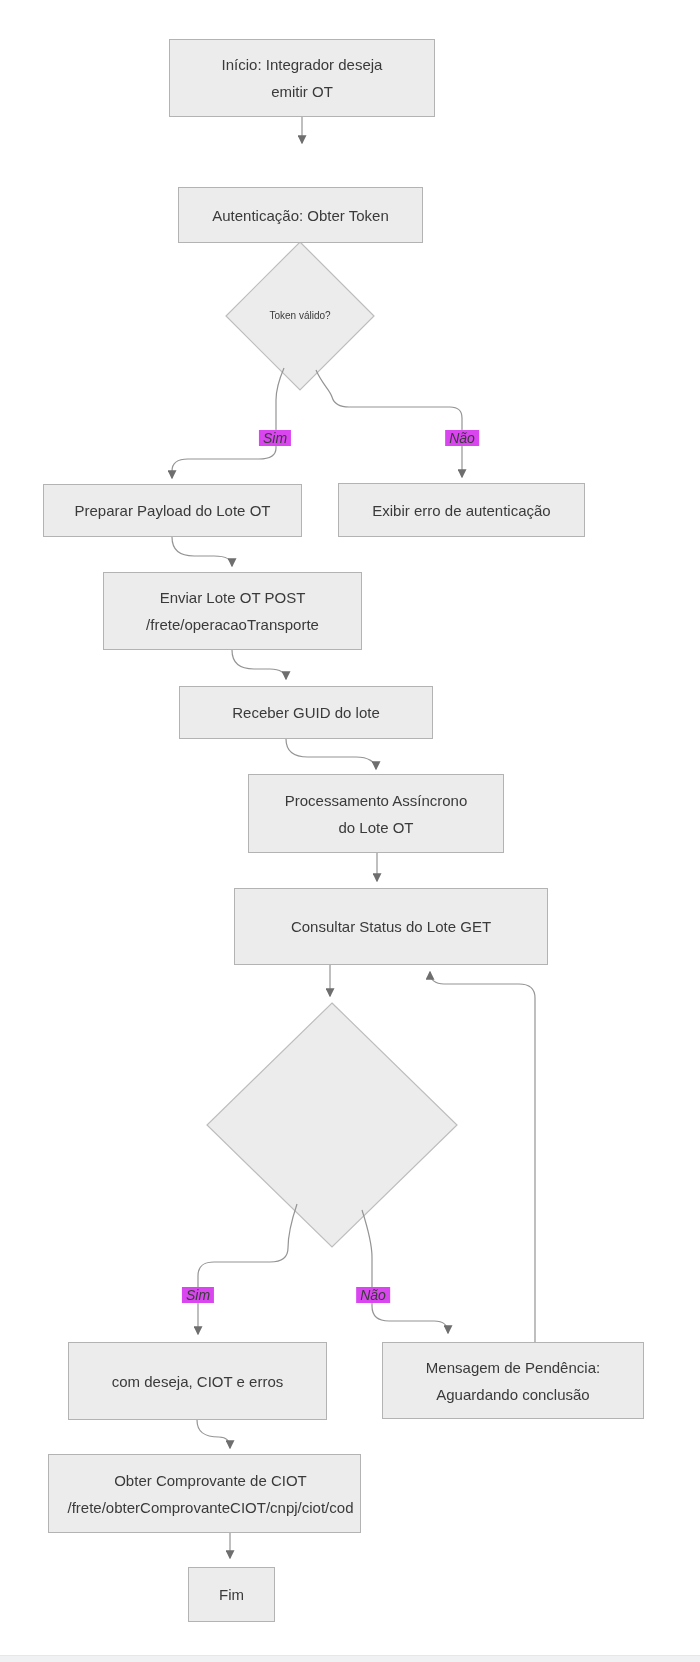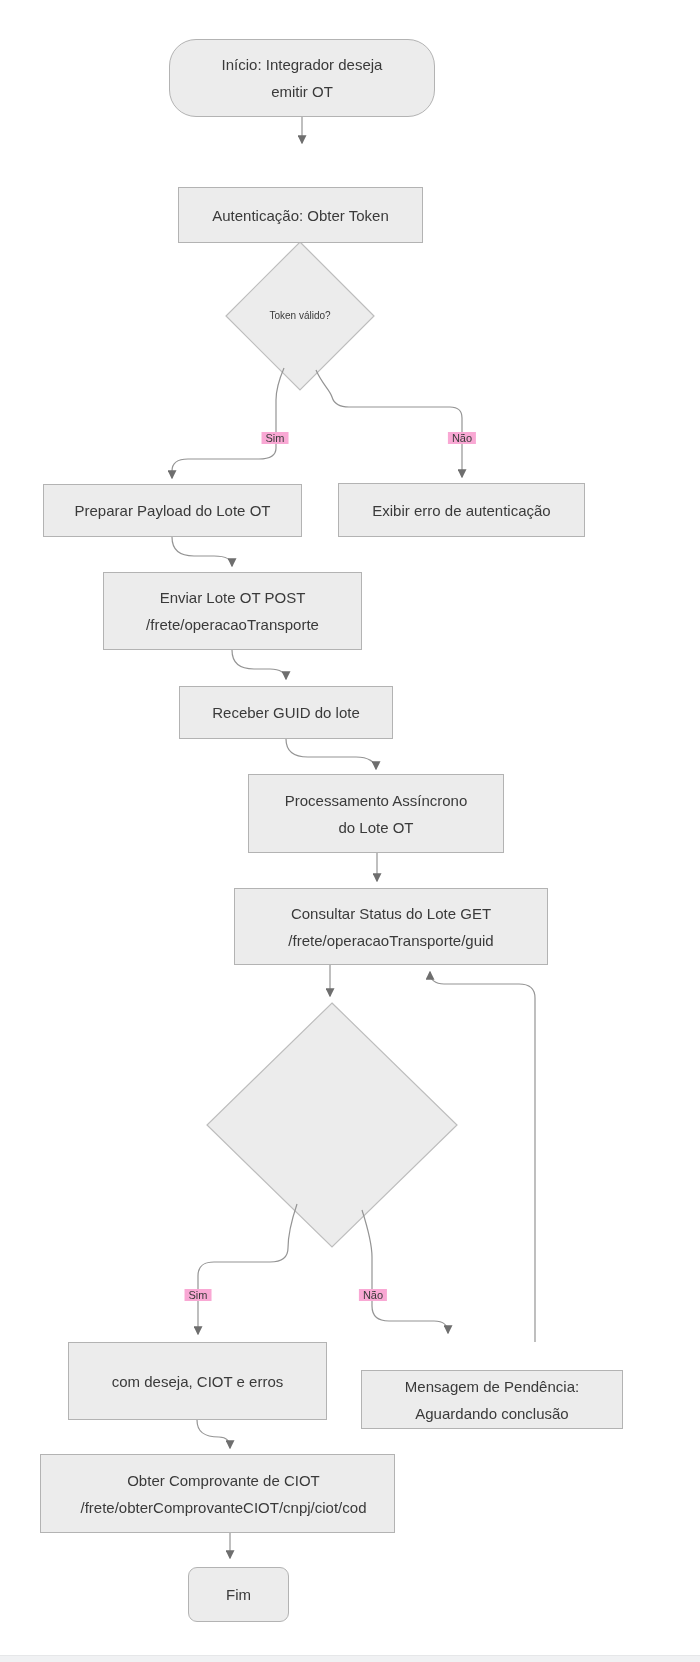--- a/index.html
+++ b/index.html
@@ -13,21 +13,21 @@
     background:#ececec;border:1.5px solid #b3b3b3;
     display:flex;flex-direction:column;align-items:center;justify-content:center;
     text-align:center;color:#3a3a3a;font-size:15px;line-height:27px;
   }
   .diamond-label{
     position:absolute;display:flex;align-items:center;justify-content:center;
     text-align:center;color:#3a3a3a;font-size:10px;line-height:20px;
   }
   .edge-label{
     position:absolute;transform:translate(-50%,-50%);
-    background:#f9a8d4;padding:0 4px;color:#3a3a3a;font-size:11px;white-space:nowrap;
+    background:#d946ef;padding:0 4px;color:#3a3a3a;font-size:14px;white-space:nowrap;font-style:italic;
   }
   .bottom-band{
     position:absolute;left:0;bottom:0;width:700px;height:7px;
     background:#f0f1f3;border-top:1px solid #e6e7e9;box-sizing:border-box;
   }
 </style>
 </head>
 <body>
 
 <div class="canvas">
@@ -53,21 +53,21 @@
       <path d="M377,853 V881" marker-end="url(#arw)"></path>
       <path d="M330,965 V996" marker-end="url(#arw)"></path>
       <path d="M297,1204 C289,1228 288,1238 288,1248 C288,1258 281,1262 270,1262 H214 C203,1262 198,1266 198,1276 V1334" marker-end="url(#arw)"></path>
       <path d="M362,1210 C369,1232 372,1246 372,1257 V1306 C372,1316 378,1321 389,1321 H434 C443,1321 448,1325 448,1333" marker-end="url(#arw)"></path>
       <path d="M535,1342 V998 C535,988 529,984 519,984 H444 C435,984 430,979 430,974 V972" marker-end="url(#arw)"></path>
       <path d="M197,1420 C197,1432 204,1437 219,1437 C227,1437 230,1441 230,1448" marker-end="url(#arw)"></path>
       <path d="M230,1533 V1558" marker-end="url(#arw)"></path>
     </g>
   </svg>
 
-  <div class="node" style="left:169px;top:39px;width:266px;height:78px;border-radius:27px;">
+  <div class="node" style="left:169px;top:39px;width:266px;height:78px;">
     <span>Início: Integrador deseja</span>
     <span>emitir OT</span>
   </div>
 
   <div class="node" style="left:178px;top:151px;width:245px;height:56px;margin-top:36px;">
     <span>Autenticação: Obter Token</span>
   </div>
 
   <div class="diamond-label" style="left:226px;top:242px;width:148px;height:148px;">
     <span>Token válido?</span>
@@ -79,50 +79,49 @@
 
   <div class="node" style="left:43px;top:484px;width:259px;height:53px;">
     <span>Preparar Payload do Lote OT</span>
   </div>
 
   <div class="node" style="left:103px;top:572px;width:259px;height:78px;">
     <span>Enviar Lote OT POST</span>
     <span>/frete/operacaoTransporte</span>
   </div>
 
-  <div class="node" style="left:179px;top:686px;width:214px;height:53px;">
+  <div class="node" style="left:179px;top:686px;width:254px;height:53px;">
     <span>Receber GUID do lote</span>
   </div>
 
   <div class="node" style="left:248px;top:774px;width:256px;height:79px;text-align:center;">
     <span>Processamento Assíncrono</span>
     <span>do Lote OT</span>
   </div>
 
   <div class="node" style="left:234px;top:888px;width:314px;height:77px;">
     <span>Consultar Status do Lote GET</span>
-    <span>/frete/operacaoTransporte/guid</span>
   </div>
 
 
   <div class="node" style="left:68px;top:1342px;width:259px;height:78px;">
     <span>com deseja, CIOT e erros</span>
   </div>
 
-  <div class="node" style="left:361px;top:1342px;width:262px;height:59px;margin-top:28px;">
+  <div class="node" style="left:382px;top:1342px;width:262px;height:77px;">
     <span>Mensagem de Pendência:</span>
     <span>Aguardando conclusão</span>
   </div>
 
-  <div class="node" style="left:40px;top:1454px;width:355px;height:79px;padding-left:12px;">
+  <div class="node" style="left:48px;top:1454px;width:313px;height:79px;padding-left:12px;">
     <span>Obter Comprovante de CIOT</span>
     <span>/frete/obterComprovanteCIOT/cnpj/ciot/cod</span>
   </div>
 
-  <div class="node" style="left:188px;top:1567px;width:101px;height:55px;border-radius:9px;">
+  <div class="node" style="left:188px;top:1567px;width:87px;height:55px;">
     <span>Fim</span>
   </div>
 
   <div class="edge-label" style="left:275px;top:438px;">Sim</div>
   <div class="edge-label" style="left:462px;top:438px;">Não</div>
   <div class="edge-label" style="left:198px;top:1295px;">Sim</div>
   <div class="edge-label" style="left:373px;top:1295px;">Não</div>
 
   <div class="bottom-band"></div>
 </div>

